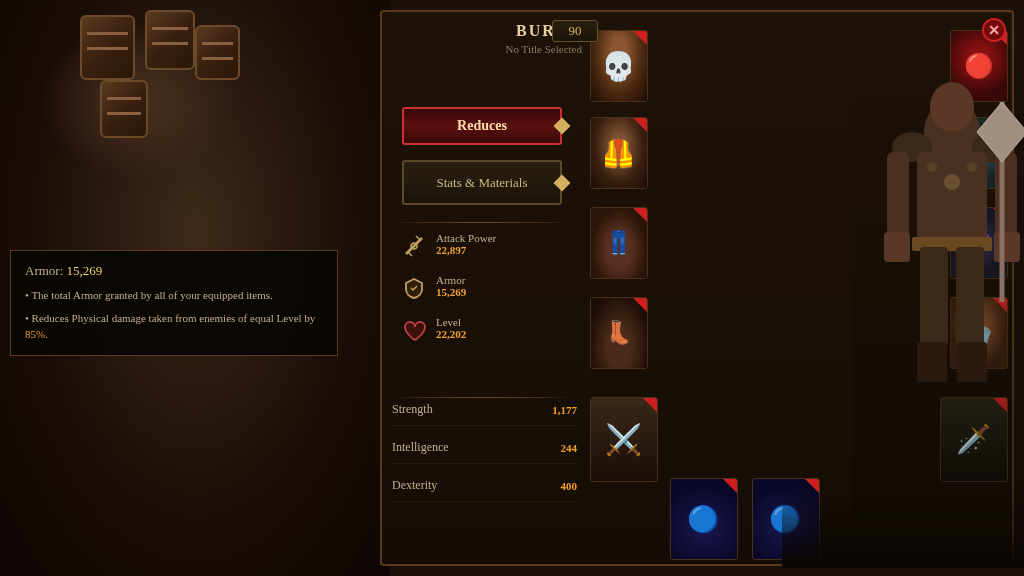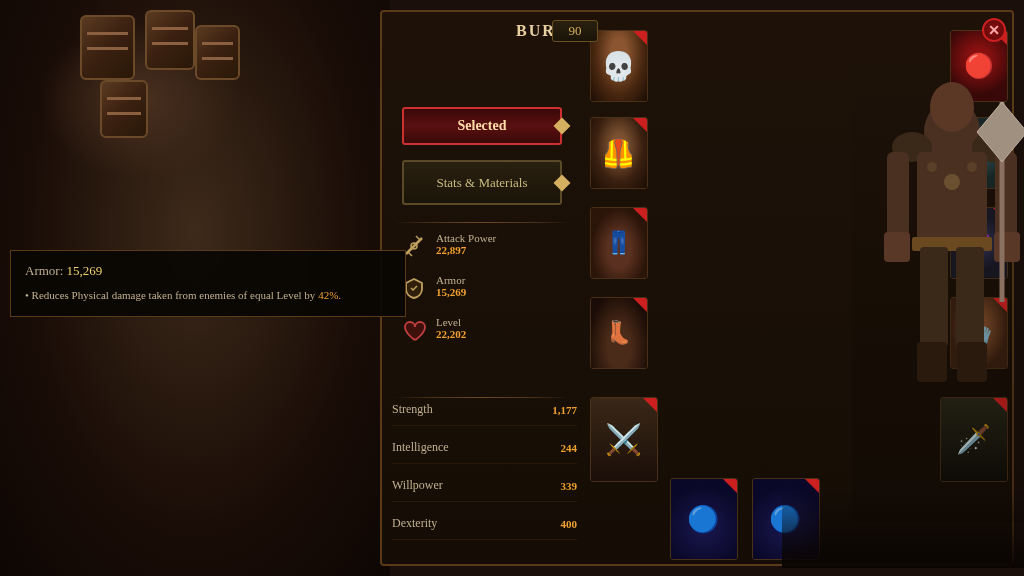--- a/index.html
+++ b/index.html
@@ -424,47 +424,49 @@
 </head>
 <body>
 
 <div class="bg-left">
   <div class="barrel barrel-1"></div>
   <div class="barrel barrel-2"></div>
   <div class="barrel barrel-3"></div>
   <div class="barrel barrel-4"></div>
 </div>
 
-<div class="tooltip-box" style="position:absolute;left:10px;top:250px;width:396px;z-index:100;">
+<div class="tooltip-box" style="position:absolute;left:10px;top:250px;width:328px;z-index:100;">
   <div class="tooltip-title">
     <span style="color:#c0b090;">Armor: </span><span style="color:#f0d070;">15,269</span>
   </div>
   <div class="tooltip-body">
-    <div>• Reduces Physical damage taken from enemies of equal Level by <span style="color:#f0a030;">42%.</span></div>
+    <div style="margin-bottom:6px;">• The total Armor granted by all of your equipped items.</div>
+    <div>• Reduces Physical damage taken from enemies of equal Level by <span style="color:#f0a030;">85%.</span></div>
   </div>
 </div>
 
 <div class="main-panel">
 
   <div class="close-btn">
     <span>✕</span>
   </div>
 
   <div class="level-badge">
     <span>90</span>
   </div>
 
   <div class="stats-panel">
 
     <div class="char-header">
       <div class="char-name">BURBY</div>
+      <div class="char-title">No Title Selected</div>
     </div>
 
     <div class="tab-profile" style="position:absolute;left:20px;top:95px;width:160px;height:38px;">
-      <span>Selected</span>
+      <span>Reduces</span>
       <div class="tab-diamond"></div>
     </div>
 
     <div class="tab-stats" style="position:absolute;left:20px;top:148px;width:160px;height:45px;">
       <span>Stats &amp; Materials</span>
       <div class="tab-diamond"></div>
     </div>
 
     <div class="divider" style="top:210px;"></div>
 
@@ -518,24 +520,20 @@
 
       <div class="sec-stat">
         <span class="sec-stat-label">Strength</span>
         <span class="sec-stat-value">1,177</span>
       </div>
       <div class="sec-stat">
         <span class="sec-stat-label">Intelligence</span>
         <span class="sec-stat-value">244</span>
       </div>
       <div class="sec-stat">
-        <span class="sec-stat-label">Willpower</span>
-        <span class="sec-stat-value">339</span>
-      </div>
-      <div class="sec-stat">
         <span class="sec-stat-label">Dexterity</span>
         <span class="sec-stat-value">400</span>
       </div>
 
     </div>
 
   </div>
 
   <div class="equipment-slots">
 

